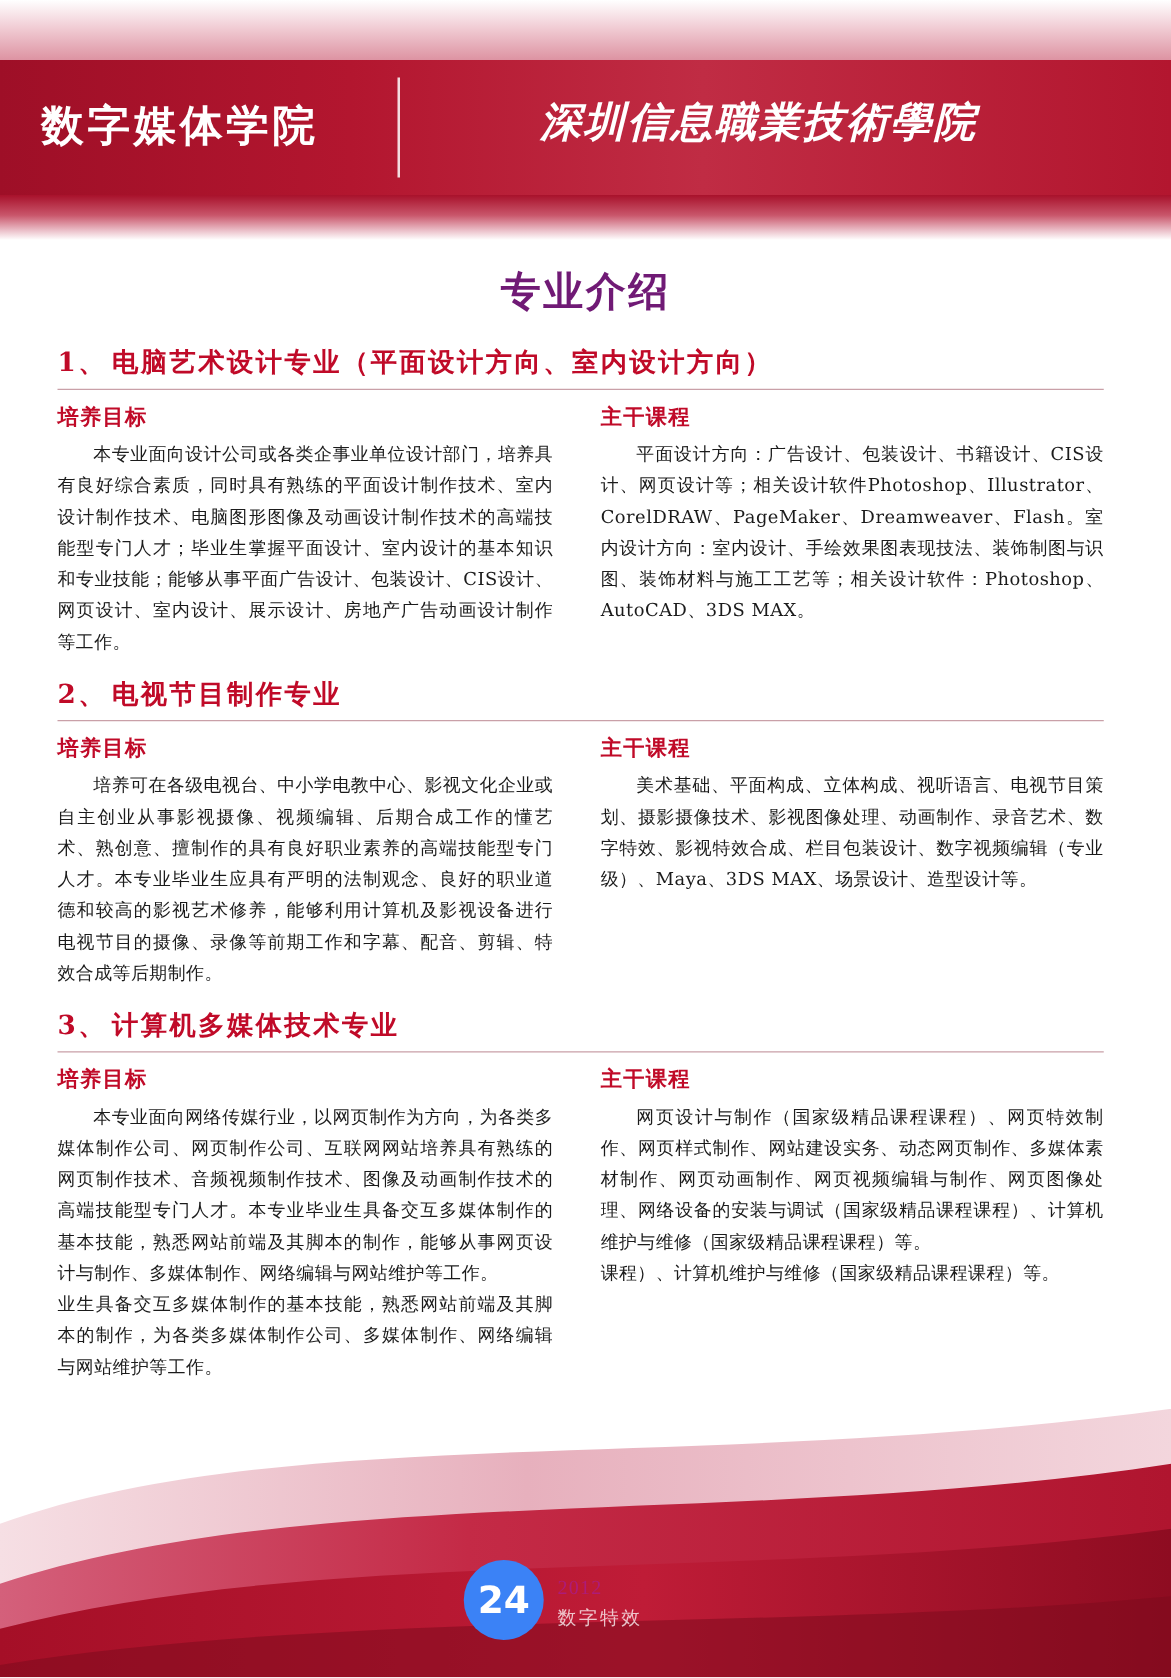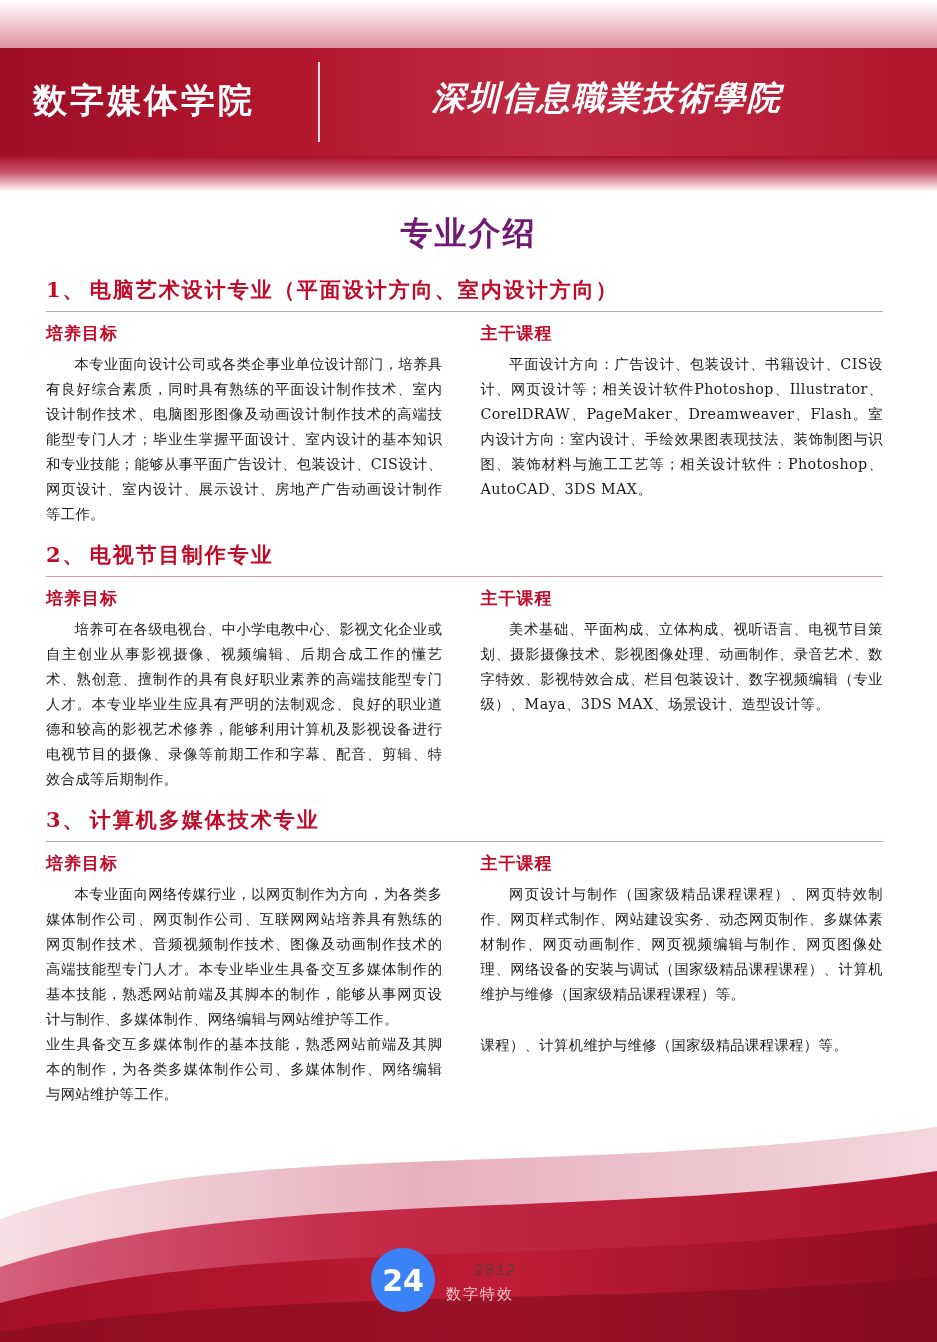--- a/index.html
+++ b/index.html
@@ -175,26 +175,25 @@
     font-family: "DejaVu Sans", sans-serif;
     font-weight: bold;
     font-size: 30px;
     display: flex;
     align-items: center;
     justify-content: center;
   }
   .footer-year {
     position: absolute;
     left: 446px; bottom: 62px;
-    font-family: Liberation Mono, monospace;
+    font-family: Liberation Serif, serif;
     font-size: 16px;
-    color: #14532d;
+    color: #a21caf;
     opacity: .55;
     letter-spacing: 1px;
-    margin-left: 28px;
   }
   .footer-sub {
     position: absolute;
     left: 446px; bottom: 38px;
     font-family: "DejaVu Sans", sans-serif;
     font-size: 15px;
     color: #ffffff;
     opacity: .75;
     letter-spacing: 2px;
   }
@@ -261,21 +260,21 @@
       <div class="sec-rule"></div>
       <div class="cols">
         <div class="col left">
           <div class="sub-head">培养目标</div>
           <div class="para">本专业面向网络传媒行业，以网页制作为方向，为各类多媒体制作公司、网页制作公司、互联网网站培养具有熟练的网页制作技术、音频视频制作技术、图像及动画制作技术的高端技能型专门人才。本专业毕业生具备交互多媒体制作的基本技能，熟悉网站前端及其脚本的制作，能够从事网页设计与制作、多媒体制作、网络编辑与网站维护等工作。</div>
           <div class="para noindent">业生具备交互多媒体制作的基本技能，熟悉网站前端及其脚本的制作，为各类多媒体制作公司、多媒体制作、网络编辑与网站维护等工作。</div>
         </div>
         <div class="col right">
           <div class="sub-head">主干课程</div>
           <div class="para">网页设计与制作（国家级精品课程课程）、网页特效制作、网页样式制作、网站建设实务、动态网页制作、多媒体素材制作、网页动画制作、网页视频编辑与制作、网页图像处理、网络设备的安装与调试（国家级精品课程课程）、计算机维护与维修（国家级精品课程课程）等。</div>
-          <div class="para noindent" style="margin-top:26px">课程）、计算机维护与维修（国家级精品课程课程）等。</div>
+          <div class="para noindent" style="">课程）、计算机维护与维修（国家级精品课程课程）等。</div>
         </div>
       </div>
     </div>
 
   </div>
 
   <div class="bottom-deco">
     <svg width="937" height="215" viewBox="0 0 937 215" xmlns="http://www.w3.org/2000/svg">
       <defs>
         <linearGradient id="g1" x1="0" y1="0" x2="1" y2="0">

